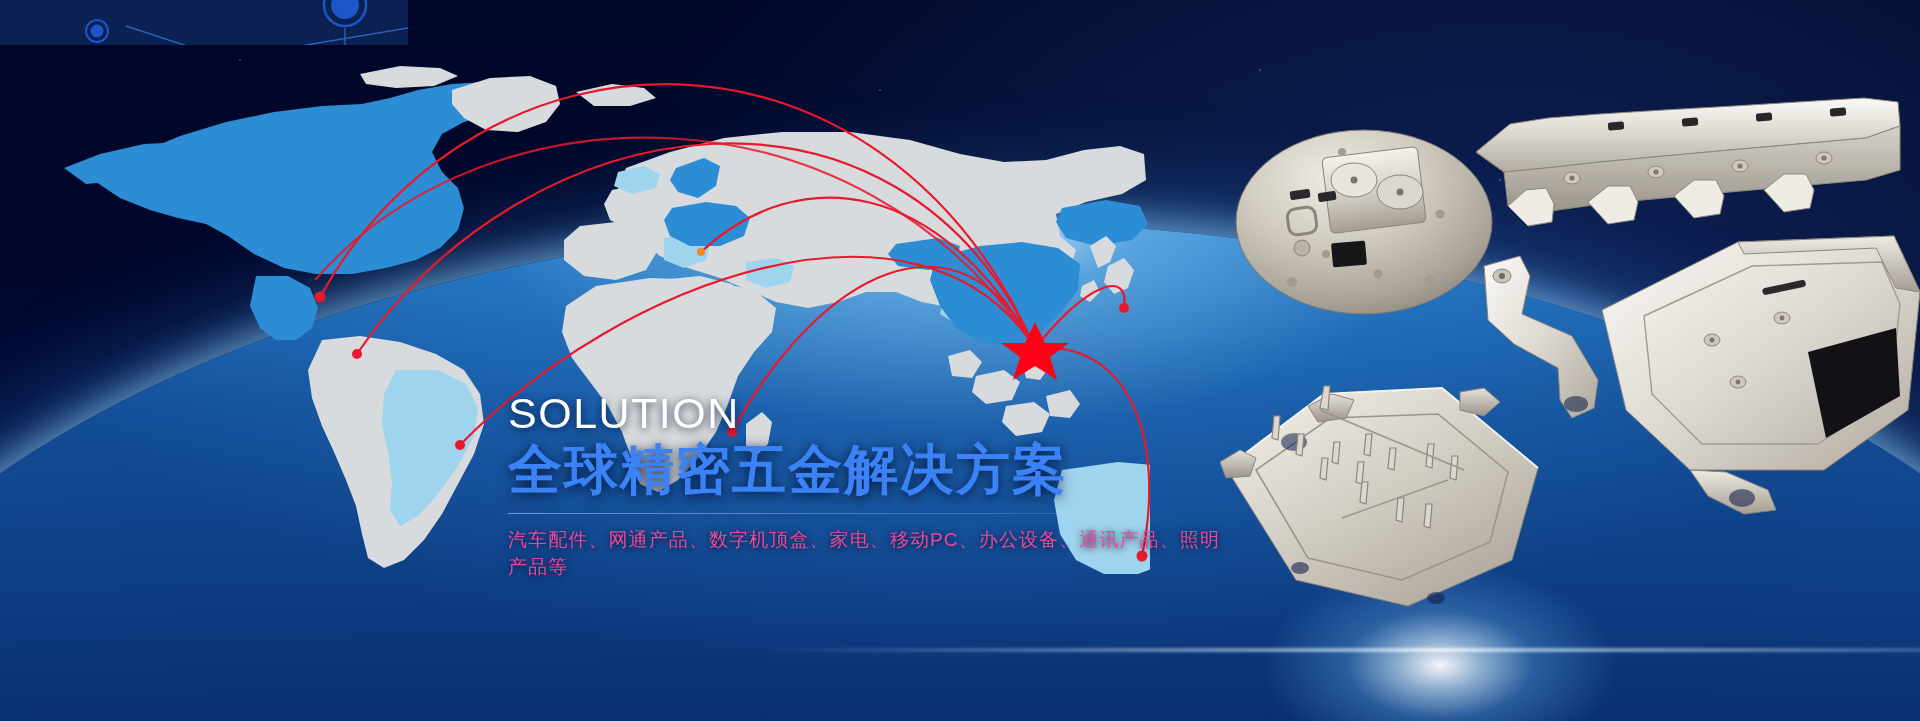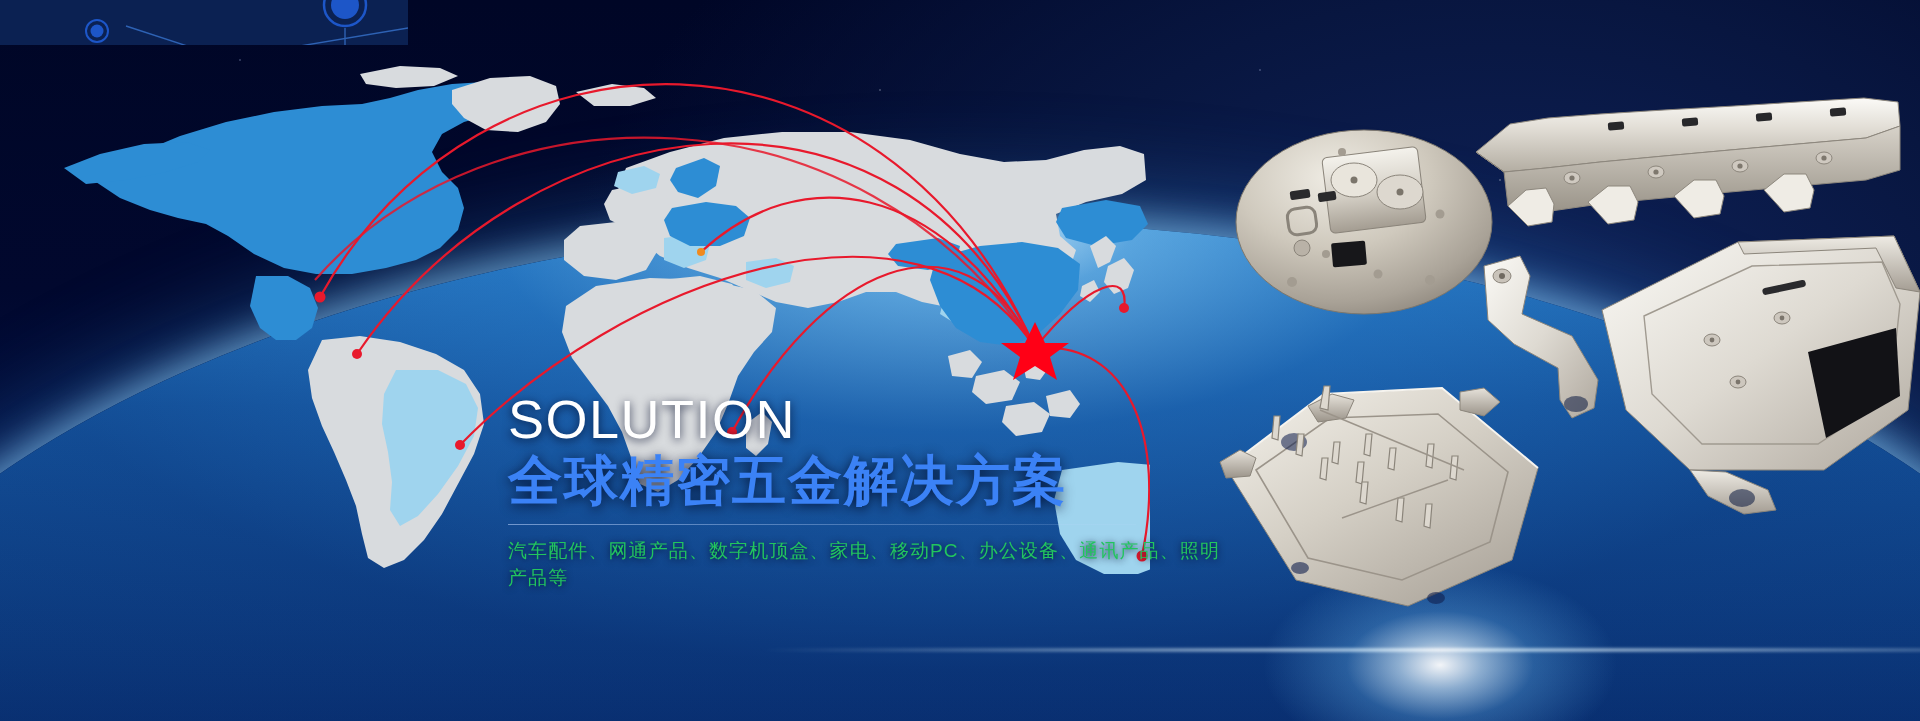--- a/index.html
+++ b/index.html
@@ -48,26 +48,26 @@
   .hud{position:absolute;left:0;top:0;width:408px;height:45px;background:#0b2152;overflow:hidden;}
 
   
   #worldmap{position:absolute;left:60px;top:40px;width:1090px;height:540px;}
 
   
   .part{position:absolute;}
 
   
   .copy{position:absolute;left:508px;top:392px;width:720px;}
-  .kicker{font-size:54px;letter-spacing:1.5px;color:#ffffff;font-weight:400;line-height:1;
+  .kicker{font-size:43px;letter-spacing:1.5px;color:#ffffff;font-weight:400;line-height:1;
     text-shadow:0 2px 10px rgba(0,10,40,.8);}
   .headline{margin-top:4px;font-size:54px;font-weight:bold;color:#3b82f6;letter-spacing:2px;line-height:1.12;
     text-shadow:0 2px 12px rgba(0,10,40,.85);}
   .rule{margin-top:14px;width:628px;height:1px;background:linear-gradient(90deg,rgba(190,214,255,.55),rgba(190,214,255,.12));}
-  .subcopy{margin-top:13px;font-size:19px;color:#22c55e;letter-spacing:1.1px;line-height:1.4;
+  .subcopy{margin-top:13px;font-size:19px;color:#ec4899;letter-spacing:1.1px;line-height:1.4;
     text-shadow:0 1px 7px rgba(0,10,40,.9);}
 </style>
 </head>
 <body>
 
 <div id="stage">
 
   <div class="bg-base"></div>
   <div class="stars"></div>
 

